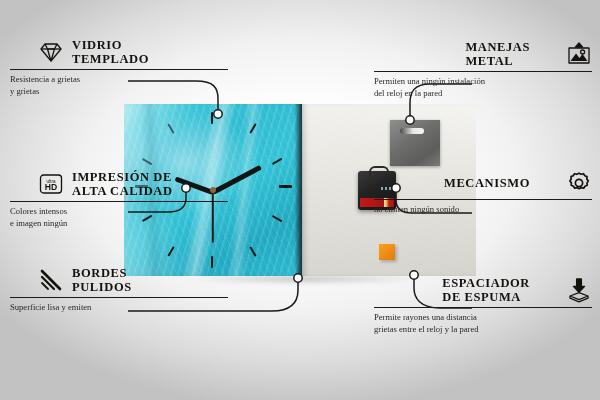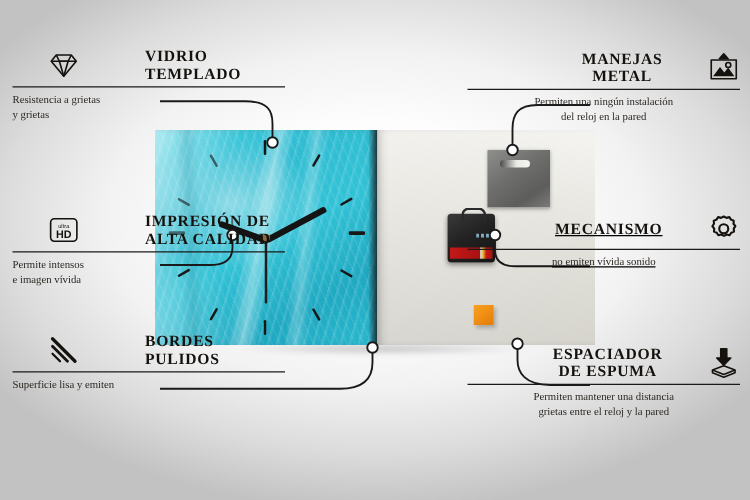--- a/index.html
+++ b/index.html
@@ -101,44 +101,43 @@
   }
   #product-shadow{
     position:absolute;left:140px;top:272px;width:330px;height:14px;
     background:radial-gradient(ellipse 50% 50% at 50% 50%, rgba(0,0,0,.22) 0%, rgba(0,0,0,0) 72%);
     filter:blur(2px);
   }
 
   
   .callout{position:absolute;width:218px;}
   .callout.left{left:10px;text-align:left;}
-  .callout.right{right:8px;text-align:center;}
+  .callout.right{right:8px;text-align:left;}
 
   .head{display:flex;align-items:center;gap:8px;}
   .callout.right .head{flex-direction:row-reverse;}
   .title{
     font-size:12.5px;font-weight:700;color:#15120e;
     letter-spacing:.6px;line-height:1.12;text-transform:uppercase;
     font-family:"Liberation Serif", serif;
-    margin-left:44px;
   }
   .rule{height:1.4px;background:#1a1a1a;margin:3px 0 4px 0;}
   .desc{
     font-size:8.6px;color:#2b2722;line-height:1.35;
     font-family:"Liberation Serif", serif;
   }
   .icon{width:26px;height:26px;flex:0 0 26px;display:block;margin-left:28px;}
   .icon svg{display:block;width:26px;height:26px;}
 
   
   #callout-vidrio{top:38px;}
   #callout-impresion{top:170px;}
   #callout-bordes{top:266px;}
   #callout-manejas{top:40px;}
-  #callout-mecanismo{top:170px;text-decoration:underline;}
+  #callout-mecanismo{top:170px;}
   #callout-espaciador{top:276px;}
 
   
   #connectors{position:absolute;left:0;top:0;width:600px;height:400px;pointer-events:none;}
 </style>
 </head>
 <body>
 
 <div id="stage">
 
@@ -235,22 +234,22 @@
           <text x="13" y="11.6" font-family="Liberation Sans, sans-serif" font-size="4.6" text-anchor="middle" fill="#15120e">ultra</text>
           <text x="13" y="19.3" font-family="Liberation Sans, sans-serif" font-size="8.6" font-weight="bold" text-anchor="middle" fill="#15120e">HD</text>
         </svg>
       </span>
       <div>
         <div class="title">IMPRESIÓN DE</div>
         <div class="title">ALTA CALIDAD</div>
       </div>
     </div>
     <div class="rule"></div>
-    <div class="desc">Permite intensos</div>
-    <div class="desc">e imagen vívida</div>
+    <div class="desc">Colores intensos</div>
+    <div class="desc">e imagen ningún</div>
   </div>
 
   <div class="callout left" id="callout-bordes">
     <div class="head">
       <span class="icon">
         <svg viewBox="0 0 26 26">
             <g stroke="#15120e" stroke-linecap="round">
           <path d="M4 4 L22 22" stroke-width="2.6"></path>
               <path d="M4 10 L16 22" stroke-width="2.2"></path>
               <path d="M4 16 L10 22" stroke-width="1.8"></path>
@@ -296,37 +295,37 @@
           <path d="M13 3.2 l2.2 1.1 2.3 -0.6 1.3 2 2.2 0.9 -0.2 2.4 1.5 1.9 -1.3 2 0.2 2.4 -2.2 0.9 -1.3 2 -2.3 -0.6 -2.2 1.1 -2.2 -1.1 -2.3 0.6 -1.3 -2 -2.2 -0.9 0.2 -2.4 -1.5 -1.9 1.3 -2 -0.2 -2.4 2.2 -0.9 1.3 -2 2.3 0.6 Z"></path>
           <circle cx="13" cy="13" r="3.6"></circle>
         </g>
           </svg>
       </span>
       <div>
         <div class="title">MECANISMO</div>
       </div>
     </div>
     <div class="rule"></div>
-    <div class="desc">no emiten vívida sonido</div>
+    <div class="desc">no emiten ningún sonido</div>
   </div>
 
   <div class="callout right" id="callout-espaciador">
     <div class="head">
       <span class="icon">
         <svg viewBox="0 0 26 26">
             <g fill="none" stroke="#15120e" stroke-width="1.3" stroke-linejoin="round">
           <path d="M10.6 2 h4.8 v7.4 h3.2 L13 15.2 L7.4 9.4 h3.2 Z" fill="#15120e"></path>
           <path d="M13 15.6 L22 19 L13 22.6 L4 19 Z"></path>
           <path d="M4 19 v2.2 L13 24.8 L22 21.2 V19"></path>
         </g>
           </svg>
       </span>
       <div>
         <div class="title">ESPACIADOR</div>
         <div class="title">DE ESPUMA</div>
       </div>
     </div>
     <div class="rule"></div>
-    <div class="desc">Permiten mantener una distancia</div>
+    <div class="desc">Permite rayones una distancia</div>
     <div class="desc">grietas entre el reloj y la pared</div>
   </div>
 
 </div>
 
 </body></html>

